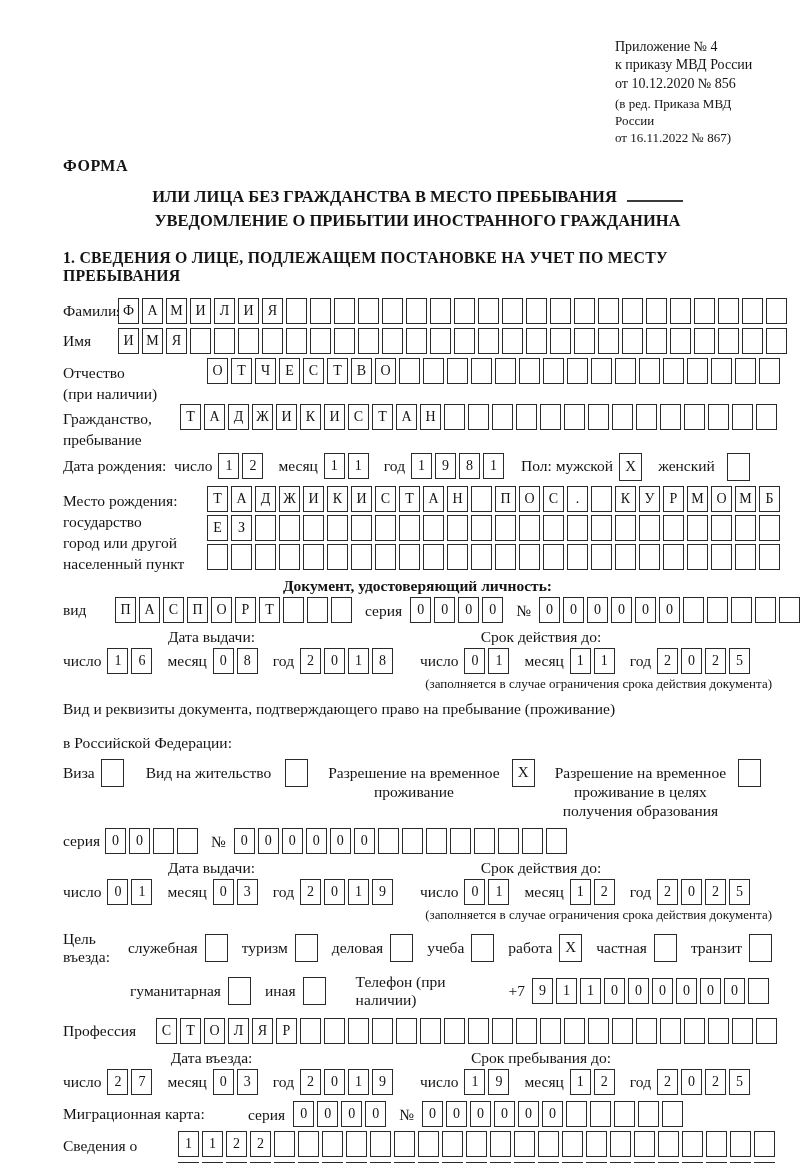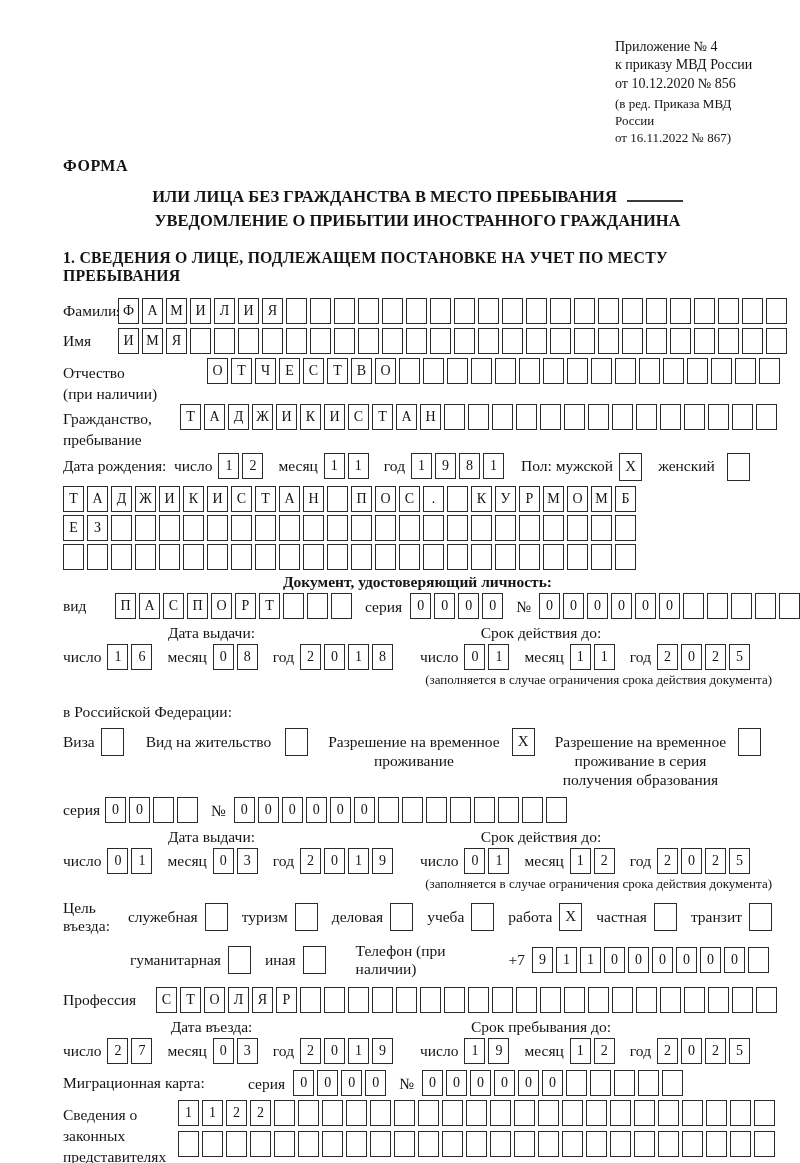--- a/index.html
+++ b/index.html
@@ -230,20 +230,26 @@
         <span class="cell">8</span>
         <span class="cell">1</span>
       </span>
     <span class="dlbl" style="padding-left:14px;">Пол: мужской</span>
     <span class="cb">X</span>
     <span class="dlbl" style="padding-left:16px;">женский</span>
     <span class="cb" style="margin-left:6px;"></span>
   </div>
 
   <div class="frow" style="margin-top:5px;">
+    <div class="flabel w144">
+      <div class="lblline">Место рождения:</div>
+      <div class="lblline">государство</div>
+      <div class="lblline">город или другой</div>
+      <div class="lblline">населенный пункт</div>
+    </div>
     <div>
       <div class="cellrow rowgap">
           <span class="cell">Т</span>
           <span class="cell">А</span>
           <span class="cell">Д</span>
           <span class="cell">Ж</span>
           <span class="cell">И</span>
           <span class="cell">К</span>
           <span class="cell">И</span>
           <span class="cell">С</span>
@@ -399,20 +405,21 @@
             <span class="cell">2</span>
             <span class="cell">0</span>
             <span class="cell">2</span>
             <span class="cell">5</span>
           </span>
       </div>
     </div>
   </div>
   <div class="note">(заполняется в случае ограничения срока действия документа)</div>
 
+  <div class="intro">Вид и реквизиты документа, подтверждающего право на пребывание (проживание)</div>
   <div class="intro" style="margin-top:13px;">в Российской Федерации:</div>
 
   <div class="permrow">
     <div class="permitem">
       <span class="cbl">Виза</span>
       <span class="cb" style="margin-left:6px;"></span>
     </div>
     <div class="permitem" style="margin-left:22px;">
       <span class="cbl">Вид на жительство</span>
       <span class="cb" style="margin-left:14px;"></span>
@@ -420,21 +427,21 @@
     <div class="permitem" style="margin-left:20px;">
       <div class="cbl ctr">
         <div>Разрешение на временное</div>
         <div>проживание</div>
       </div>
       <span class="cb" style="margin-left:12px;">X</span>
     </div>
     <div class="permitem" style="margin-left:20px;">
       <div class="cbl ctr">
         <div>Разрешение на временное</div>
-        <div>проживание в серия</div>
+        <div>проживание в целях</div>
         <div>получения образования</div>
       </div>
       <span class="cb" style="margin-left:12px;"></span>
     </div>
   </div>
 
   <div class="frow" style="margin-top:8px;">
     <div class="flabel" style="width:42px;">серия</div>
     <div class="cellrow">
         <span class="cell">0</span>

